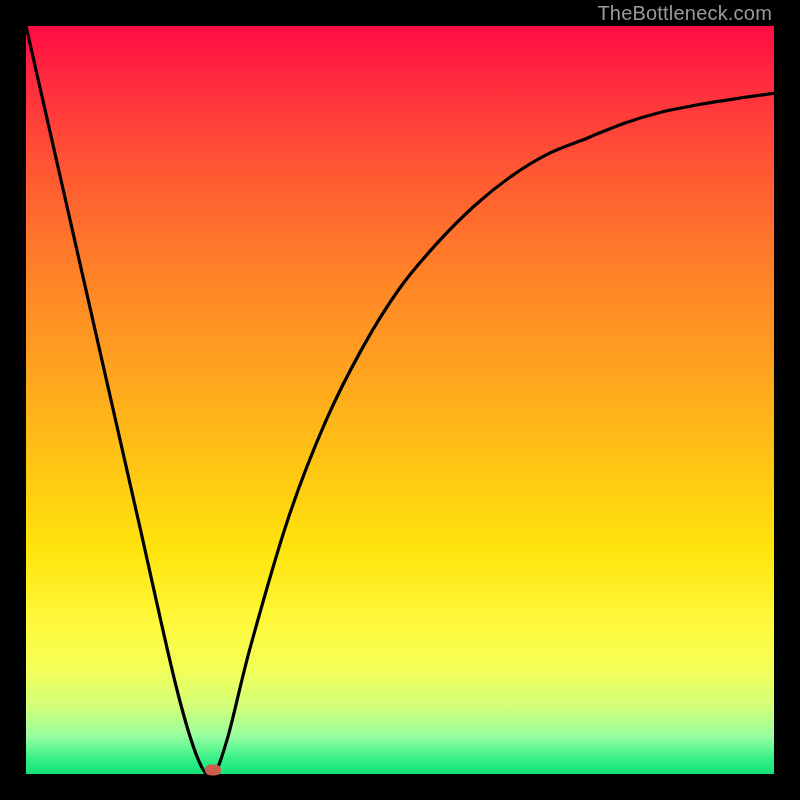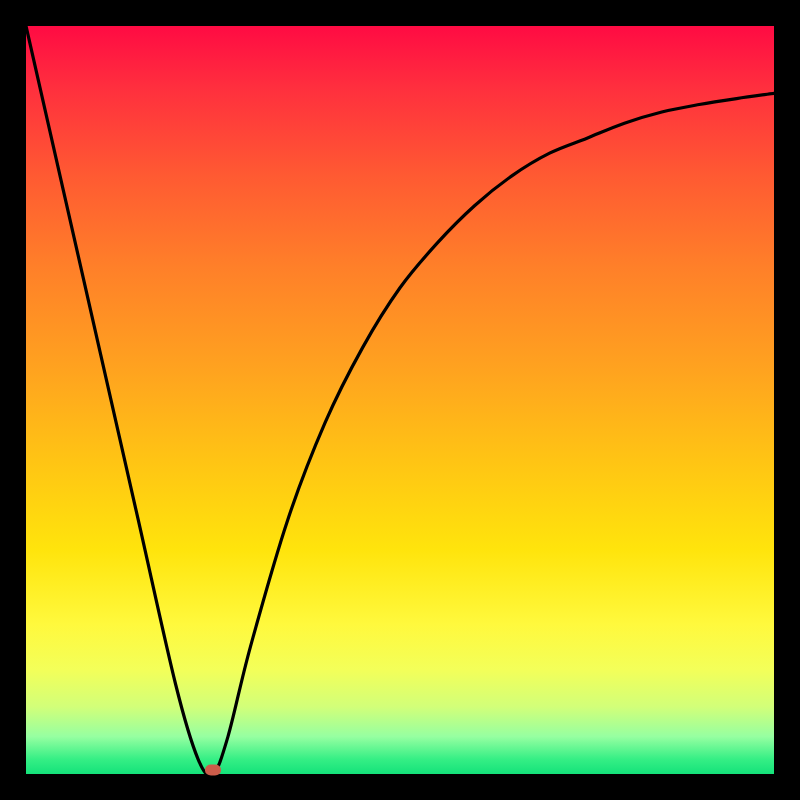--- a/index.html
+++ b/index.html
@@ -67,19 +67,20 @@
     height: 11px;
     border-radius: 6px / 5px;
     background: #cd5c4a;
     transform: translate(-50%, -50%);
   }
 </style>
 </head>
 <body>
 
 <div class="frame">
+  <div class="watermark">TheBottleneck.com</div>
   <div class="plot">
     <svg class="curve" viewBox="0 0 748 748" preserveAspectRatio="none">
       <path id="curve-path" fill="none" stroke="#000" stroke-width="3.2" stroke-linecap="round" stroke-linejoin="round" d="M 0.00 0.00 C 6.23 27.43, 24.93 109.71, 37.40 164.56 C 49.87 219.41, 62.33 274.27, 74.80 329.12 C 87.27 383.97, 99.73 438.83, 112.20 493.68 C 124.67 548.53, 139.63 618.35, 149.60 658.24 C 159.57 698.13, 165.81 718.08, 172.04 733.04 C 178.27 748.00, 182.01 751.74, 187.00 748.00 C 191.99 744.26, 195.73 731.79, 201.96 710.60 C 208.19 689.41, 214.43 656.99, 224.40 620.84 C 234.37 584.69, 249.33 531.08, 261.80 493.68 C 274.27 456.28, 286.73 425.11, 299.20 396.44 C 311.67 367.77, 324.13 344.08, 336.60 321.64 C 349.07 299.20, 361.53 279.25, 374.00 261.80 C 386.47 244.35, 398.93 230.63, 411.40 216.92 C 423.87 203.21, 436.33 190.74, 448.80 179.52 C 461.27 168.30, 473.73 158.33, 486.20 149.60 C 498.67 140.87, 511.13 133.39, 523.60 127.16 C 536.07 120.93, 548.53 117.19, 561.00 112.20 C 573.47 107.21, 585.93 101.60, 598.40 97.24 C 610.87 92.88, 623.33 89.14, 635.80 86.02 C 648.27 82.90, 660.73 80.78, 673.20 78.54 C 685.67 76.30, 698.13 74.43, 710.60 72.56 C 723.07 70.69, 741.77 68.19, 748.00 67.32"></path>
     </svg>
     <div id="minpt" class="minpoint" style="left: 187px; top: 744px;"></div>
   </div>
 </div>
 
 </body></html>

